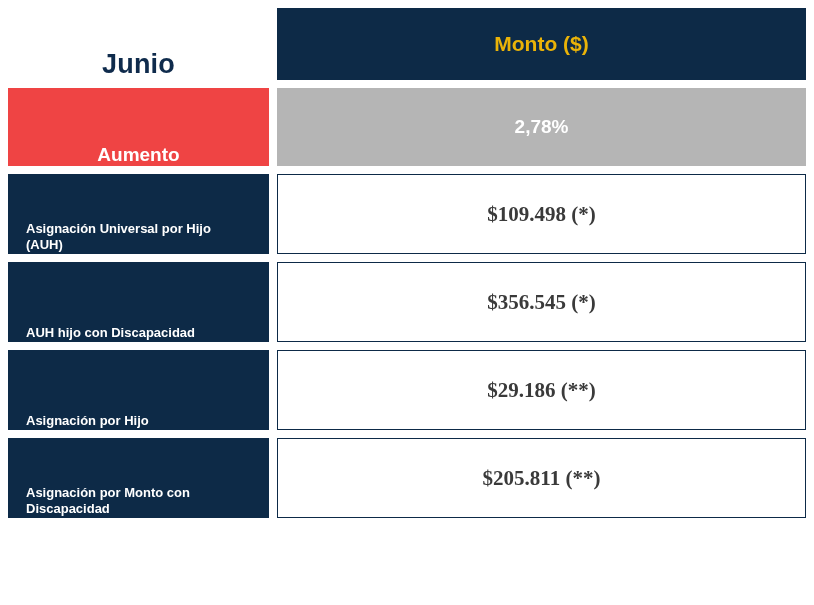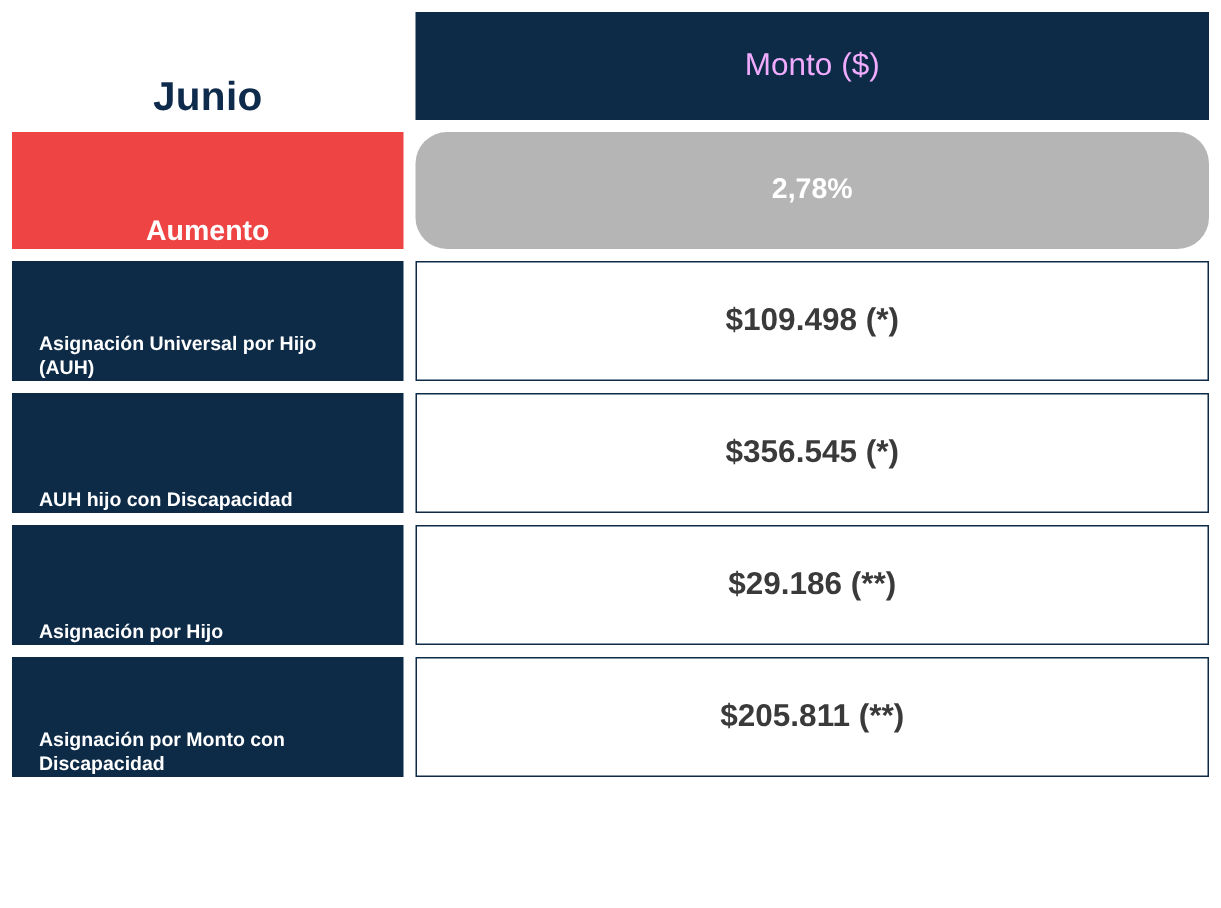--- a/index.html
+++ b/index.html
@@ -56,40 +56,39 @@
     color: #0f2b4c;
     font-size: 27px;
     font-weight: bold;
     letter-spacing: 0.2px;
   }
   .row-header .cell-right {
     height: 72px;
     background: #0d2a47;
   }
   .row-header .cell-right .txt {
-    color: #f0abfc;
+    color: #eab308;
     font-size: 21px;
-    font-weight: normal;
+    font-weight: bold;
   }
 
   
   .row-grey .cell-left {
     height: 78px;
     background: #ef4444;
     justify-content: center;
   }
   .row-grey .cell-left .txt {
     color: #ffffff;
     font-size: 19px;
     font-weight: bold;
   }
   .row-grey .cell-right {
     height: 78px;
     background: #b5b5b5;
-    border-radius: 21px;
   }
   .row-grey .cell-right .txt {
     color: #ffffff;
     font-size: 19px;
     font-weight: bold;
   }
 
   
   .row-data .cell-left {
     height: 80px;
@@ -104,20 +103,21 @@
   }
   .row-data .cell-right {
     height: 80px;
     background: #ffffff;
     border: 1px solid #0d2a47;
   }
   .row-data .cell-right .txt {
     color: #3a3a3a;
     font-size: 21px;
     font-weight: bold;
+    font-family: Liberation Serif, serif;
   }
 
   .notes {
     position: absolute;
     left: 24px;
     bottom: 16px;
     width: 760px;
   }
   .note {
     color: #33404d;

